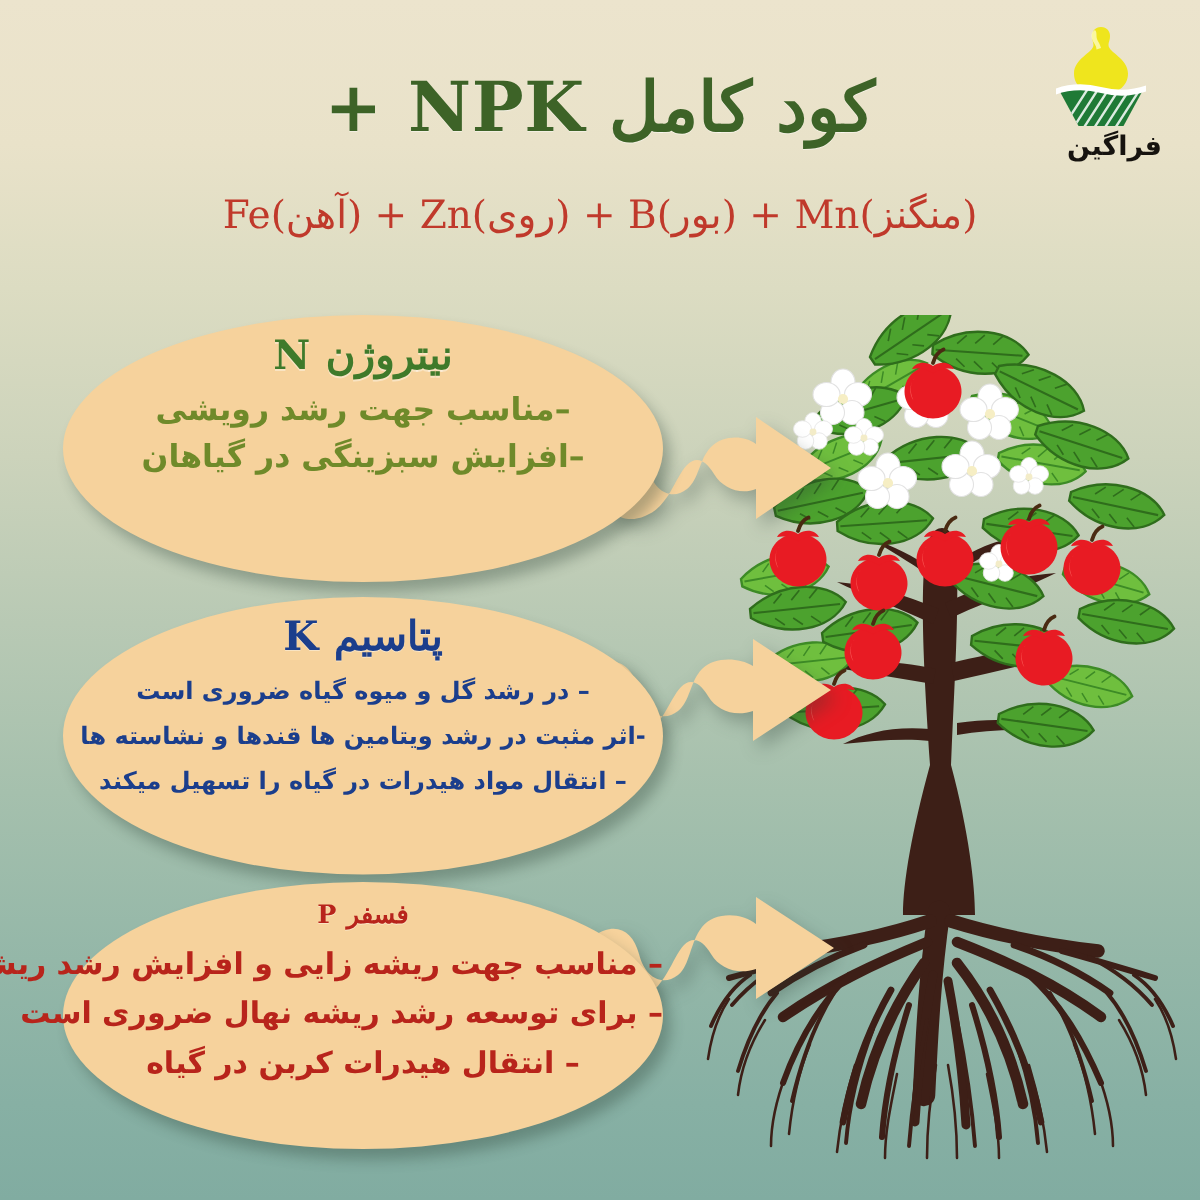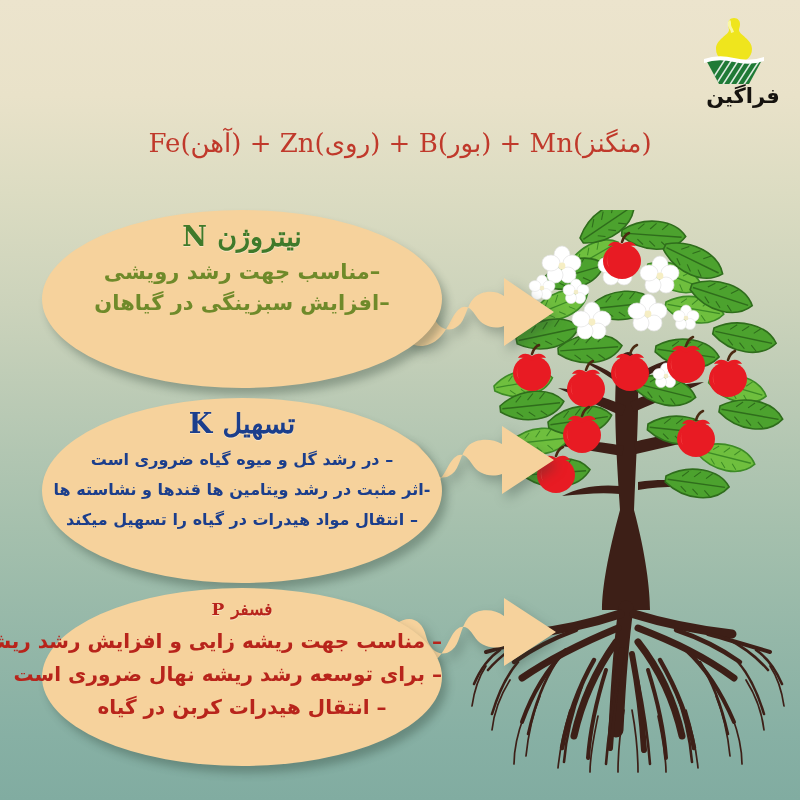--- a/index.html
+++ b/index.html
@@ -33,21 +33,21 @@
     font-size:26px;font-weight:400;color:#c0392b;
     white-space:nowrap;
   }
 
   
   .logo{position:absolute;right:18px;top:14px;width:96px;height:92px;}
   .logo svg{display:block;}
   .logo-word{
     position:absolute;left:18px;right:0;bottom:-2px;text-align:center;
     font-family:"DejaVu Sans","Liberation Sans",sans-serif;
-    font-size:21px;font-weight:700;color:#16130f;
+    font-size:18px;font-weight:700;color:#16130f;
   }
 
   
   .bubble{
     position:absolute;
     background:#f6d29c;
     border-radius:50%/50%;
     box-shadow:5px 7px 9px rgba(40,60,50,.33);
     display:flex;flex-direction:column;
     justify-content:flex-start;
@@ -100,20 +100,21 @@
   #arrow-p{left:396px;top:588px;width:172px;height:100px;}
 
   
   #tree{position:absolute;left:470px;top:210px;width:340px;height:580px;}
 </style>
 </head>
 <body>
 
 <div id="poster">
 
+  <div class="title">کود کامل NPK  +</div>
   <div class="subtitle">(منگنز)Mn + (بور)B + (روی)Zn + (آهن)Fe</div>
 
   <div class="logo">
     <svg width="96" height="74" viewBox="0 0 96 74">
       <path d="M48 4 c-4 0 -6 3 -6 6 c0 3 1 4 1 6 c0 5 -13 9 -13 19 c0 9 8 14 18 14 c10 0 18 -5 18 -14 c0 -10 -13 -14 -13 -19 c0 -2 1 -3 1 -6 c0 -3 -2 -6 -6 -6 z" fill="#efe51d"></path>
       <path d="M44 6 c-2 1 -3 3 -2 6 c1 3 3 4 3 7 l3 -1 c-1 -4 -3 -5 -3 -8 c0 -2 0 -3 -1 -4 z" fill="#fdfbc0" opacity=".8"></path>
       <clipPath id="fieldClip">
           <path d="M20 46 L76 46 L63 70 L33 70 Z"></path>
         </clipPath>
       <g clip-path="url(#fieldClip)">
@@ -321,21 +322,21 @@
 
   <div class="bubble" id="bubble-n">
     <span class="tail"></span>
     <div class="bub-head">نیتروژن  N</div>
     <div class="bub-line">–مناسب جهت رشد رویشی</div>
     <div class="bub-line">–افزایش سبزینگی در گیاهان</div>
   </div>
 
   <div class="bubble" id="bubble-k">
     <span class="tail"></span>
-    <div class="bub-head">تسهیل K</div>
+    <div class="bub-head">پتاسیم K</div>
     <div class="bub-line">– در رشد گل و میوه گیاه ضروری است</div>
     <div class="bub-line">-اثر مثبت در رشد ویتامین ها قندها و نشاسته ها</div>
     <div class="bub-line">– انتقال مواد هیدرات در گیاه را تسهیل میکند</div>
   </div>
 
   <div class="bubble" id="bubble-p">
     <span class="tail"></span>
     <div class="bub-head">فسفر P</div>
     <div class="bub-line">– مناسب جهت ریشه زایی و افزایش رشد ریشه</div>
     <div class="bub-line">– برای توسعه رشد ریشه نهال ضروری است</div>

